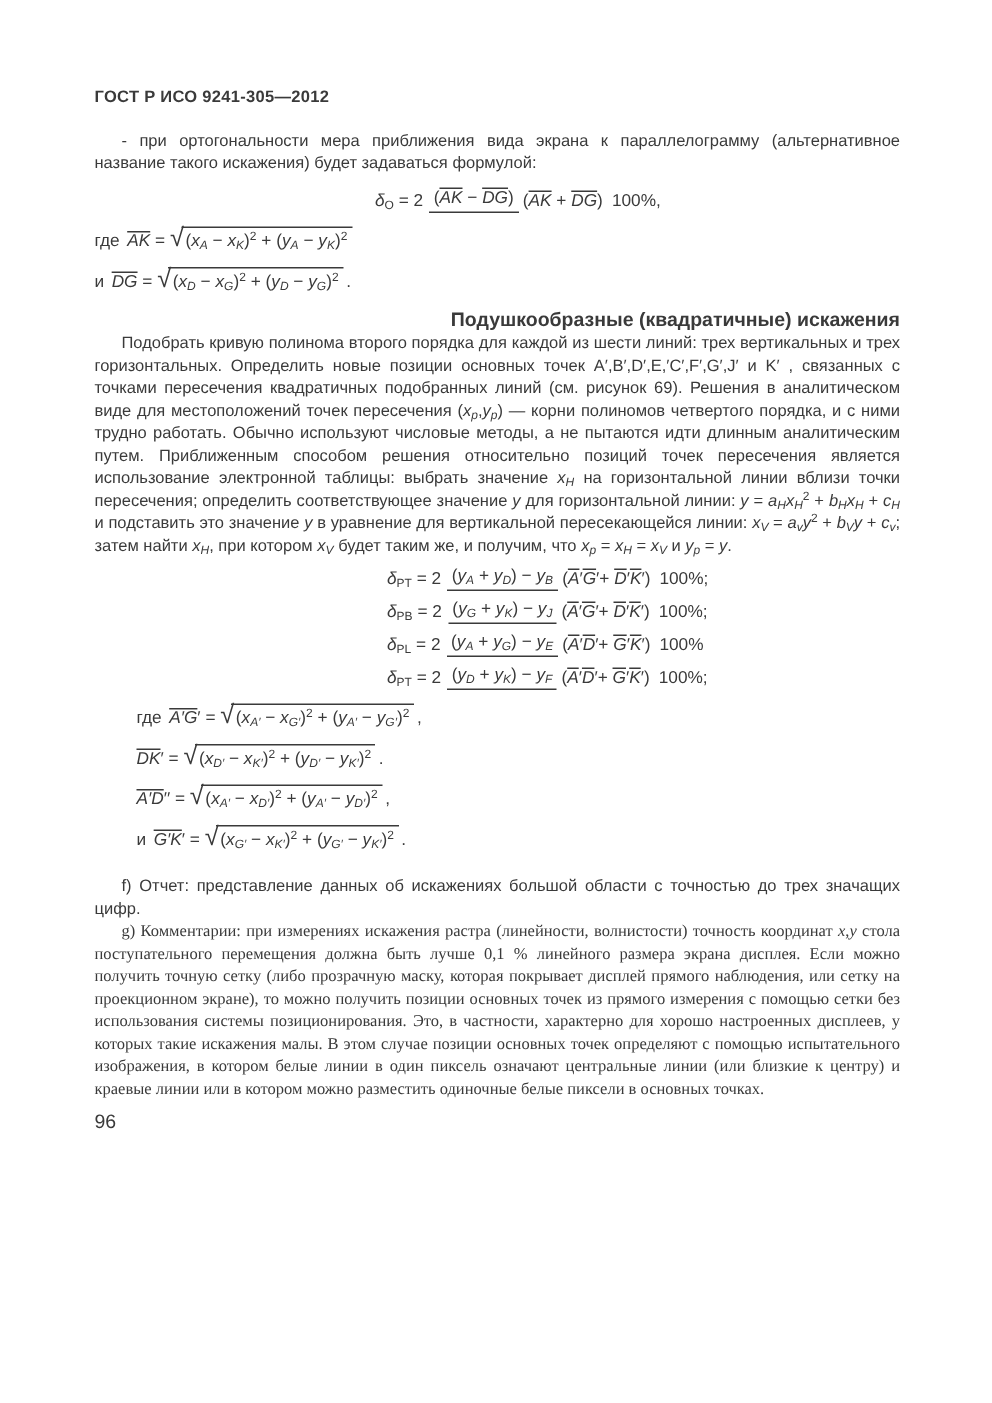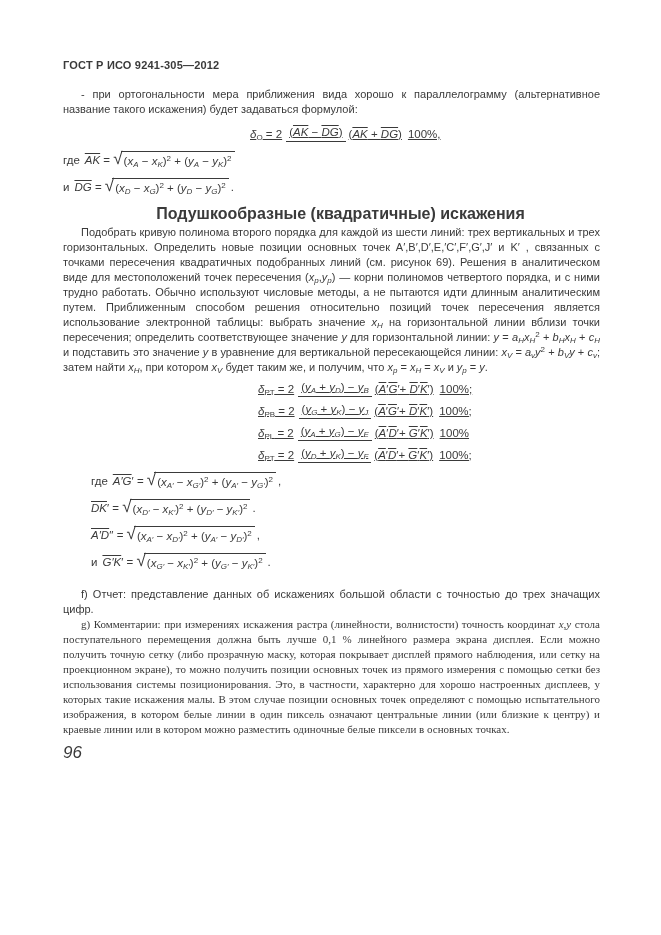--- a/index.html
+++ b/index.html
@@ -10,28 +10,28 @@
     box-sizing:border-box;
     padding:59px 61px 0 63px;
     font-family:"Liberation Sans",sans-serif;
     color:#3a3a3a;
     overflow:hidden;
   }
   .hdr{font-size:11px;font-weight:bold;letter-spacing:.2px;}
   p{font-size:11px;line-height:15px;text-align:justify;margin:0;}
   .ind{text-indent:18px;}
   .intro{margin-top:16px;}
-  .heading{font-size:16px;font-weight:bold;margin-top:5px;text-indent:18px;text-align:center;}
+  .heading{font-size:13px;font-weight:bold;margin-top:5px;text-indent:18px;text-align:right;}
   .body-par{margin-top:2px;}
   .report-par{margin-top:16px;}
   .comments-par{margin-top:0;font-family:Liberation Serif, serif;}
-  .pagenum{font-size:17px;margin-top:6px;font-style:italic;}
+  .pagenum{font-size:13px;margin-top:6px;}
 
   
-  .fm-row{display:flex;align-items:center;font-size:11.5px;line-height:14px;text-decoration:underline;}
+  .fm-row{display:flex;align-items:center;font-size:11.5px;line-height:14px;}
   .fm-o{margin:8px 0 8px 187px;}
   .fm-d{margin:5px 0 5px 195px;}
   .fm-block{margin-top:4px;margin-bottom:6px;}
   .fm-lhs{margin-right:4px;white-space:nowrap;}
   .fm-rhs{margin-left:3px;white-space:nowrap;text-align:right;}
   .frac{display:inline-flex;flex-direction:row;text-align:center;vertical-align:middle;}
   .frac .num{padding:0 3px 2px;border-bottom:1px solid #3a3a3a;white-space:nowrap;}
   .frac .den{padding:2px 3px 0;white-space:nowrap;}
 
   .ol{text-decoration:overline;}
@@ -48,21 +48,21 @@
   .wh-pre{margin-right:5px;}
   .wh-post{margin-left:2px;}
 </style>
 </head>
 <body>
 
 <div class="page">
 
   <div class="hdr">ГОСТ Р ИСО 9241-305—2012</div>
 
-  <p class="intro ind">- при ортогональности мера приближения вида хорошо к параллелограмму (альтернативное название такого искажения) будет задаваться формулой:</p>
+  <p class="intro ind">- при ортогональности мера приближения вида экрана к параллелограмму (альтернативное название такого искажения) будет задаваться формулой:</p>
 
   <div class="fm-row fm-o">
     <span class="fm-lhs"><i>δ</i><sub>O</sub> = 2</span>
     <span class="frac">
       <span class="num">(<span class="ol"><i>AK</i></span> − <span class="ol"><i>DG</i></span>)</span>
       <span class="den">(<span class="ol"><i>AK</i></span> + <span class="ol"><i>DG</i></span>)</span>
     </span>
     <span class="fm-rhs">100%,</span>
   </div>
 

